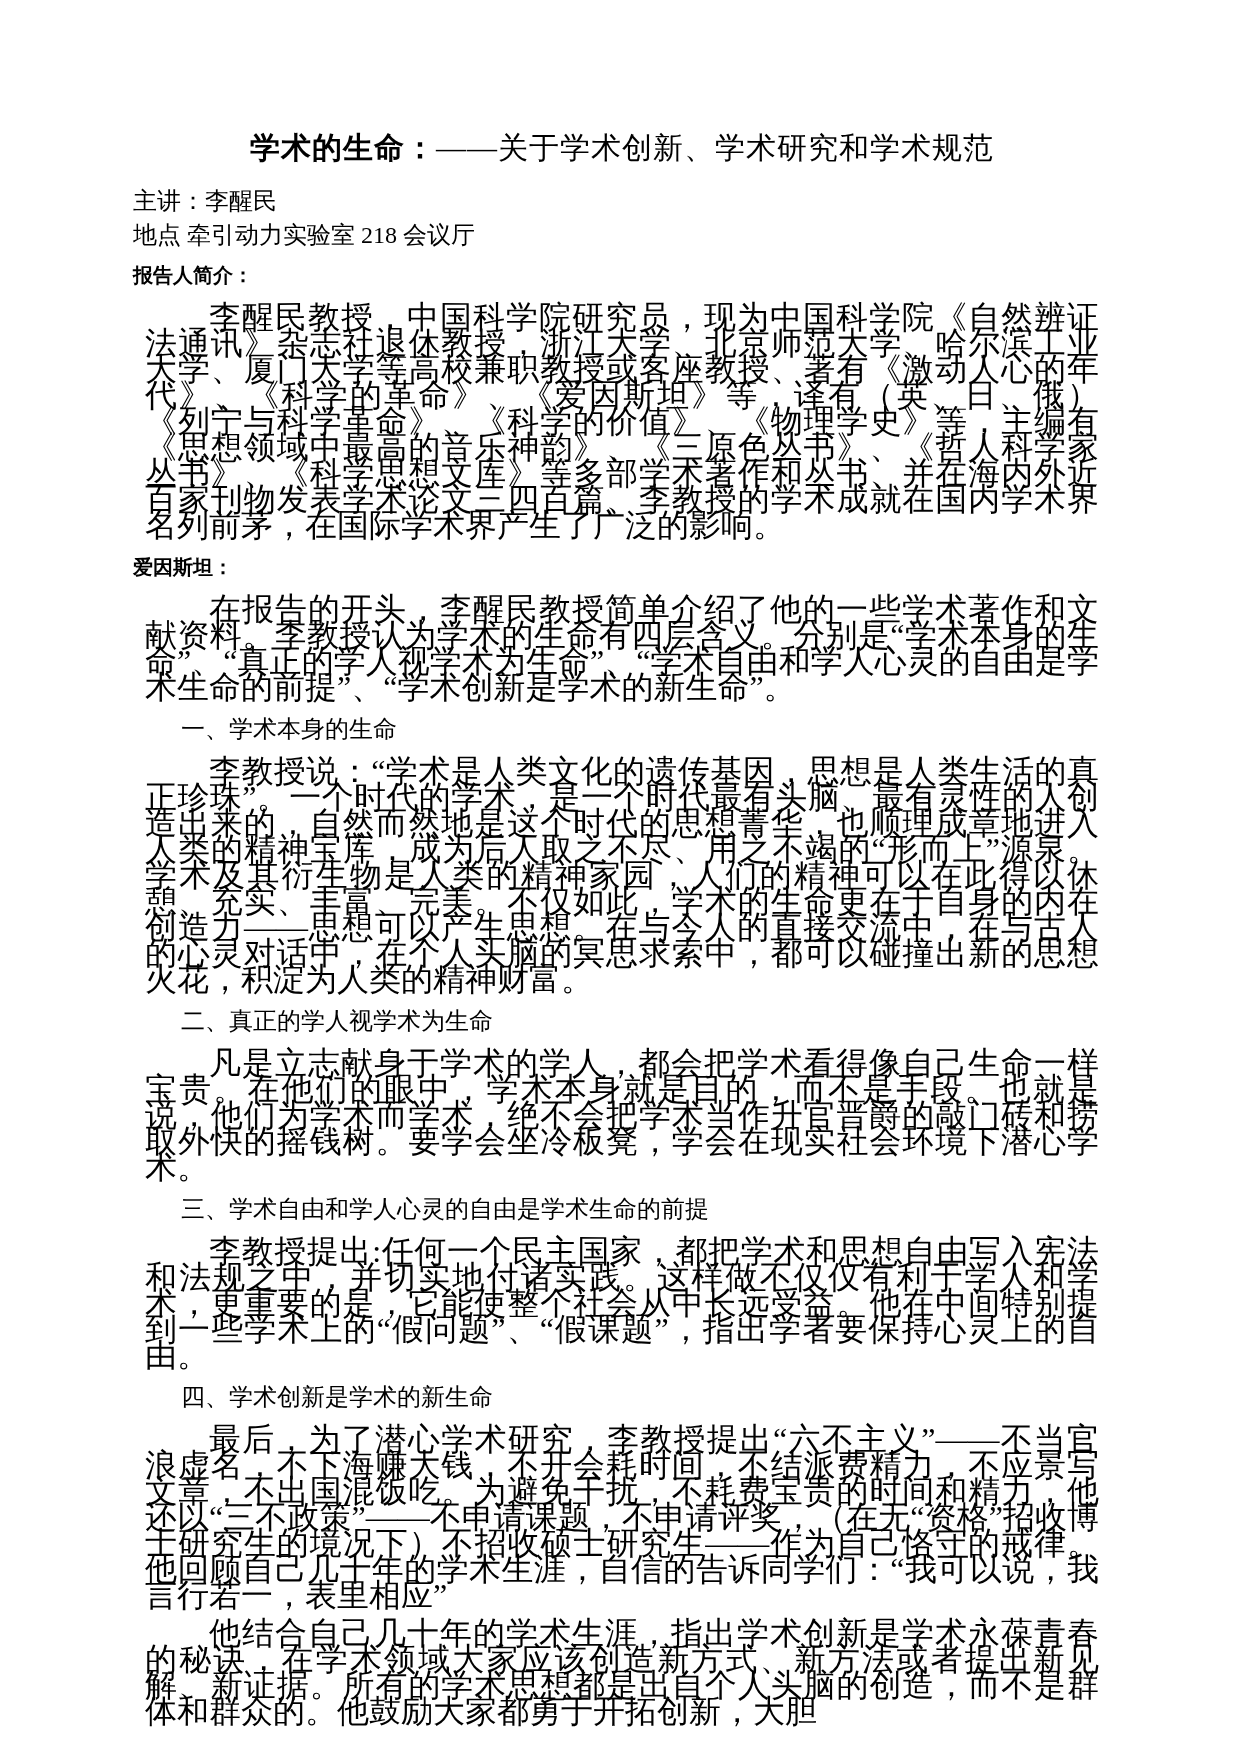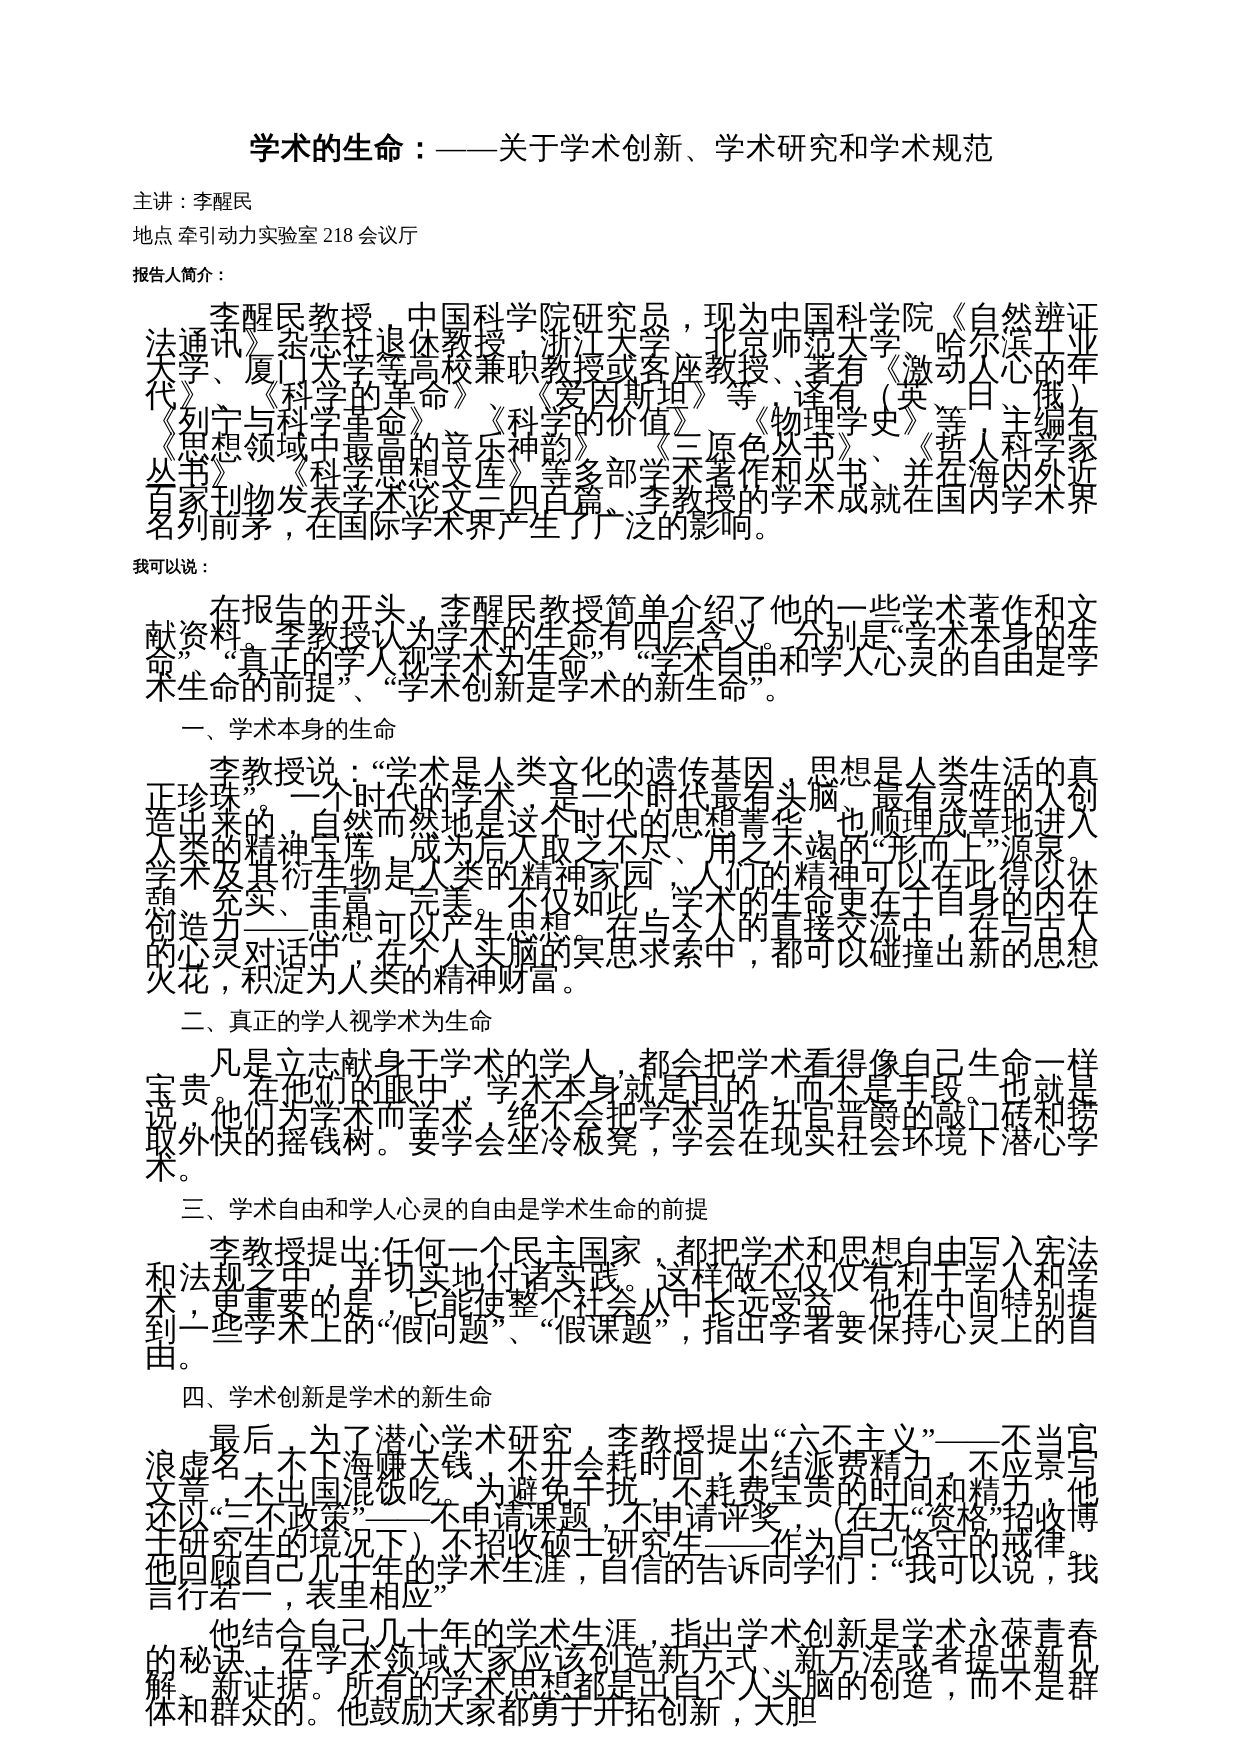--- a/index.html
+++ b/index.html
@@ -26,26 +26,26 @@
     text-align: center;
     margin: 0 0 16px 0;
     line-height: 40px;
     letter-spacing: 1px;
     white-space: nowrap;
   }
   .doc-title .title-main {
     font-weight: bold;
   }
   .meta-line {
-    font-size: 20px;
+    font-size: 24px;
     line-height: 34px;
     margin: 0;
   }
   .section-heading {
-    font-size: 16px;
+    font-size: 20px;
     font-weight: bold;
     line-height: 34px;
     margin: 6px 0 0 0;
   }
   .para {
     font-size: 32px;
     line-height: 26px;
     margin: 12px;
     text-align: justify;
     text-indent: 2em;
@@ -64,21 +64,21 @@
 <div class="page">
 
   <h1 class="doc-title"><span class="title-main">学术的生命：</span><span class="title-rest">——关于学术创新、学术研究和学术规范</span></h1>
 
   <p class="meta-line">主讲：李醒民</p>
   <p class="meta-line">地点 牵引动力实验室 218 会议厅</p>
 
   <h2 class="section-heading">报告人简介：</h2>
   <p class="para">李醒民教授，中国科学院研究员，现为中国科学院《自然辨证法通讯》杂志社退休教授，浙江大学、北京师范大学、哈尔滨工业大学、厦门大学等高校兼职教授或客座教授、著有《激动人心的年代》、《科学的革命》、《爱因斯坦》等，译有（英、日、俄）《列宁与科学革命》、《科学的价值》、《物理学史》等，主编有《思想领域中最高的音乐神韵》、《三原色丛书》、《哲人科学家丛书》、《科学思想文库》等多部学术著作和丛书、并在海内外近百家刊物发表学术论文三四百篇、李教授的学术成就在国内学术界名列前茅，在国际学术界产生了广泛的影响。</p>
 
-  <h2 class="section-heading">我可以说：</h2>
+  <h2 class="section-heading">爱因斯坦：</h2>
   <p class="para">在报告的开头，李醒民教授简单介绍了他的一些学术著作和文献资料。李教授认为学术的生命有四层含义。分别是“学术本身的生命”、“真正的学人视学术为生命”、“学术自由和学人心灵的自由是学术生命的前提”、“学术创新是学术的新生命”。</p>
 
   <p class="sub-heading">一、学术本身的生命</p>
   <p class="para">李教授说：“学术是人类文化的遗传基因，思想是人类生活的真正珍珠”。一个时代的学术，是一个时代最有头脑、最有灵性的人创造出来的，自然而然地是这个时代的思想菁华，也顺理成章地进入人类的精神宝库，成为后人取之不尽、用之不竭的“形而上”源泉。学术及其衍生物是人类的精神家园，人们的精神可以在此得以休憩、充实、丰富、完美。不仅如此，学术的生命更在于自身的内在创造力——思想可以产生思想。在与今人的直接交流中，在与古人的心灵对话中，在个人头脑的冥思求索中，都可以碰撞出新的思想火花，积淀为人类的精神财富。</p>
 
   <p class="sub-heading">二、真正的学人视学术为生命</p>
   <p class="para">凡是立志献身于学术的学人，都会把学术看得像自己生命一样宝贵。在他们的眼中，学术本身就是目的，而不是手段。也就是说，他们为学术而学术，绝不会把学术当作升官晋爵的敲门砖和捞取外快的摇钱树。要学会坐冷板凳，学会在现实社会环境下潜心学术。</p>
 
   <p class="sub-heading">三、学术自由和学人心灵的自由是学术生命的前提</p>
   <p class="para">李教授提出:任何一个民主国家，都把学术和思想自由写入宪法和法规之中，并切实地付诸实践。这样做不仅仅有利于学人和学术，更重要的是，它能使整个社会从中长远受益。他在中间特别提到一些学术上的“假问题”、“假课题”，指出学者要保持心灵上的自由。</p>

